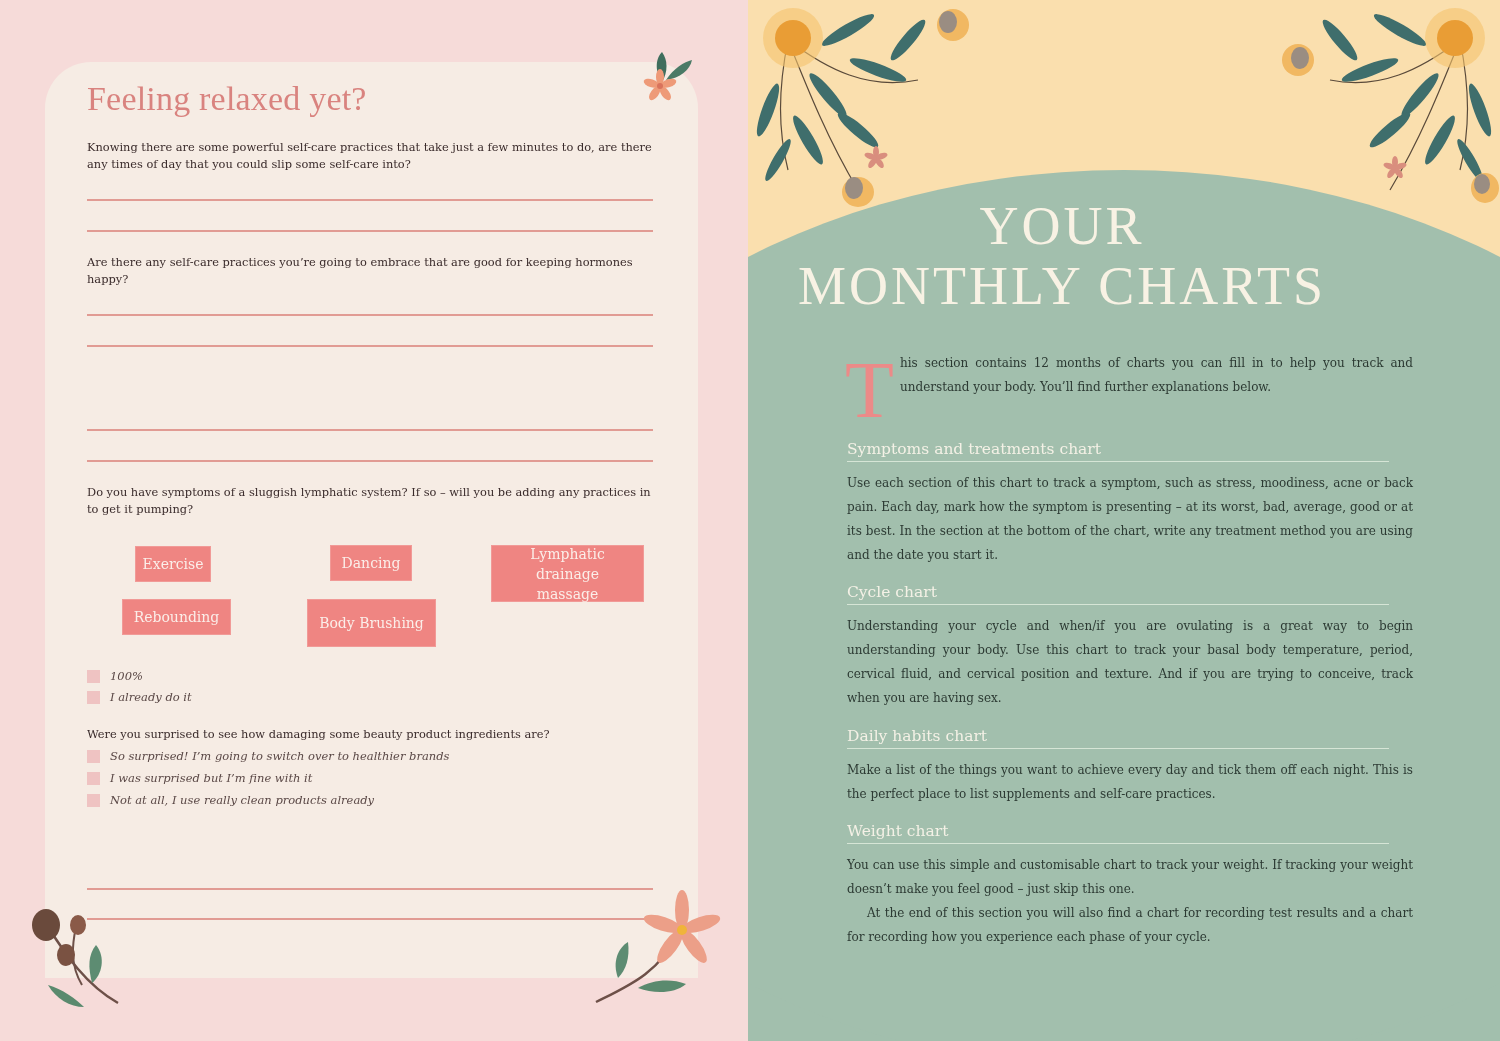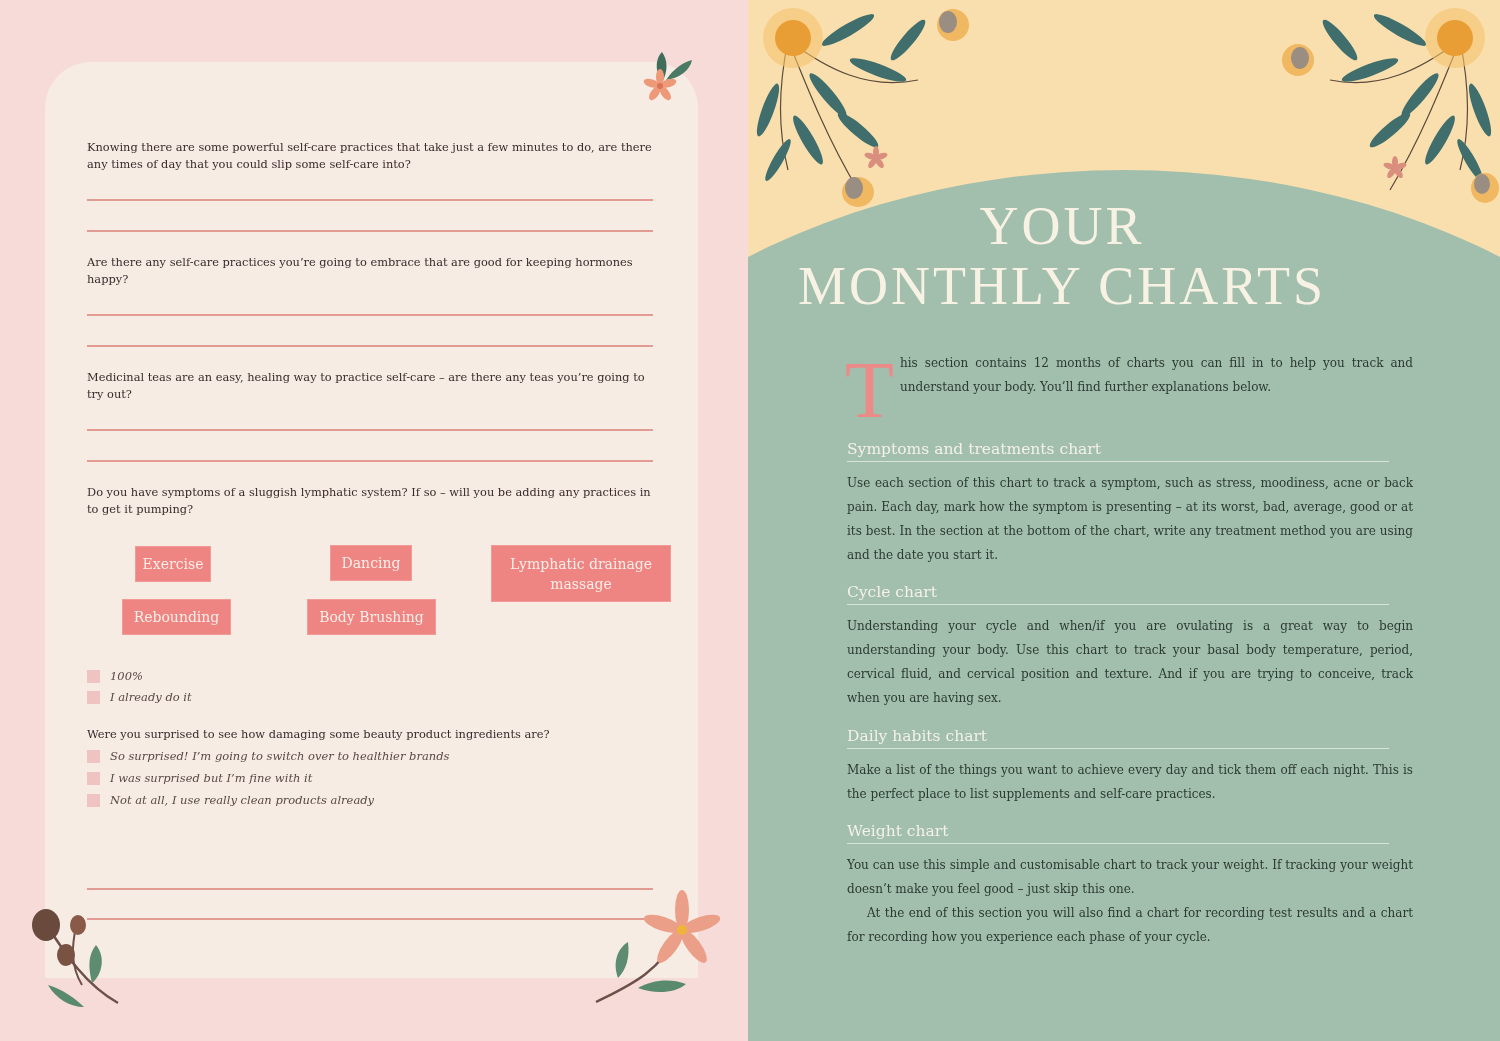--- a/index.html
+++ b/index.html
@@ -70,40 +70,40 @@
     <g fill="#ee9a78" transform="translate(20,38)">
       <ellipse cx="0" cy="-9" rx="4" ry="8"></ellipse>
       <ellipse cx="0" cy="-9" rx="4" ry="8" transform="rotate(72)"></ellipse>
       <ellipse cx="0" cy="-9" rx="4" ry="8" transform="rotate(144)"></ellipse>
       <ellipse cx="0" cy="-9" rx="4" ry="8" transform="rotate(216)"></ellipse>
       <ellipse cx="0" cy="-9" rx="4" ry="8" transform="rotate(288)"></ellipse>
       <circle r="3" fill="#d9735c"></circle>
     </g>
   </svg>
 
+  <div class="card-title">Feeling relaxed yet?</div>
 
   <div class="q" style="top:139px">Knowing there are some powerful self-care practices that take just a few minutes to do, are there any times of day that you could slip some self-care into?</div>
   <div class="rule" style="top:199px"></div>
   <div class="rule" style="top:230px"></div>
 
   <div class="q" style="top:254px">Are there any self-care practices you’re going to embrace that are good for keeping hormones happy?</div>
   <div class="rule" style="top:314px"></div>
   <div class="rule" style="top:345px"></div>
 
-  <div class="q" style="top:369px">Medicinal teas are an easy, healing way to practice self-care – are there any teas you’re going to try out?</div>
   <div class="rule" style="top:429px"></div>
   <div class="rule" style="top:460px"></div>
 
   <div class="q" style="top:484px">Do you have symptoms of a sluggish lymphatic system? If so – will you be adding any practices in to get it pumping?</div>
 
   <div class="pill" style="left:135px;top:546px;width:76px;height:36px">Exercise</div>
   <div class="pill" style="left:330px;top:545px;width:82px;height:36px">Dancing</div>
-  <div class="pill" style="left:491px;top:545px;width:180px;height:57px;padding:8px 16px">Lymphatic drainage massage</div>
+  <div class="pill" style="left:491px;top:545px;width:153px;height:57px;padding:8px 16px">Lymphatic drainage massage</div>
   <div class="pill" style="left:122px;top:599px;width:109px;height:36px">Rebounding</div>
-  <div class="pill" style="left:307px;top:599px;width:129px;height:36px">Body Brushing</div>
+  <div class="pill" style="left:307px;top:599px;width:129px;height:48px">Body Brushing</div>
 
   <div class="opt" style="top:669px">
     <span class="box"></span>
     <span class="opt-label">100%</span>
   </div>
   <div class="opt" style="top:690px">
     <span class="box"></span>
     <span class="opt-label">I already do it</span>
   </div>
 

